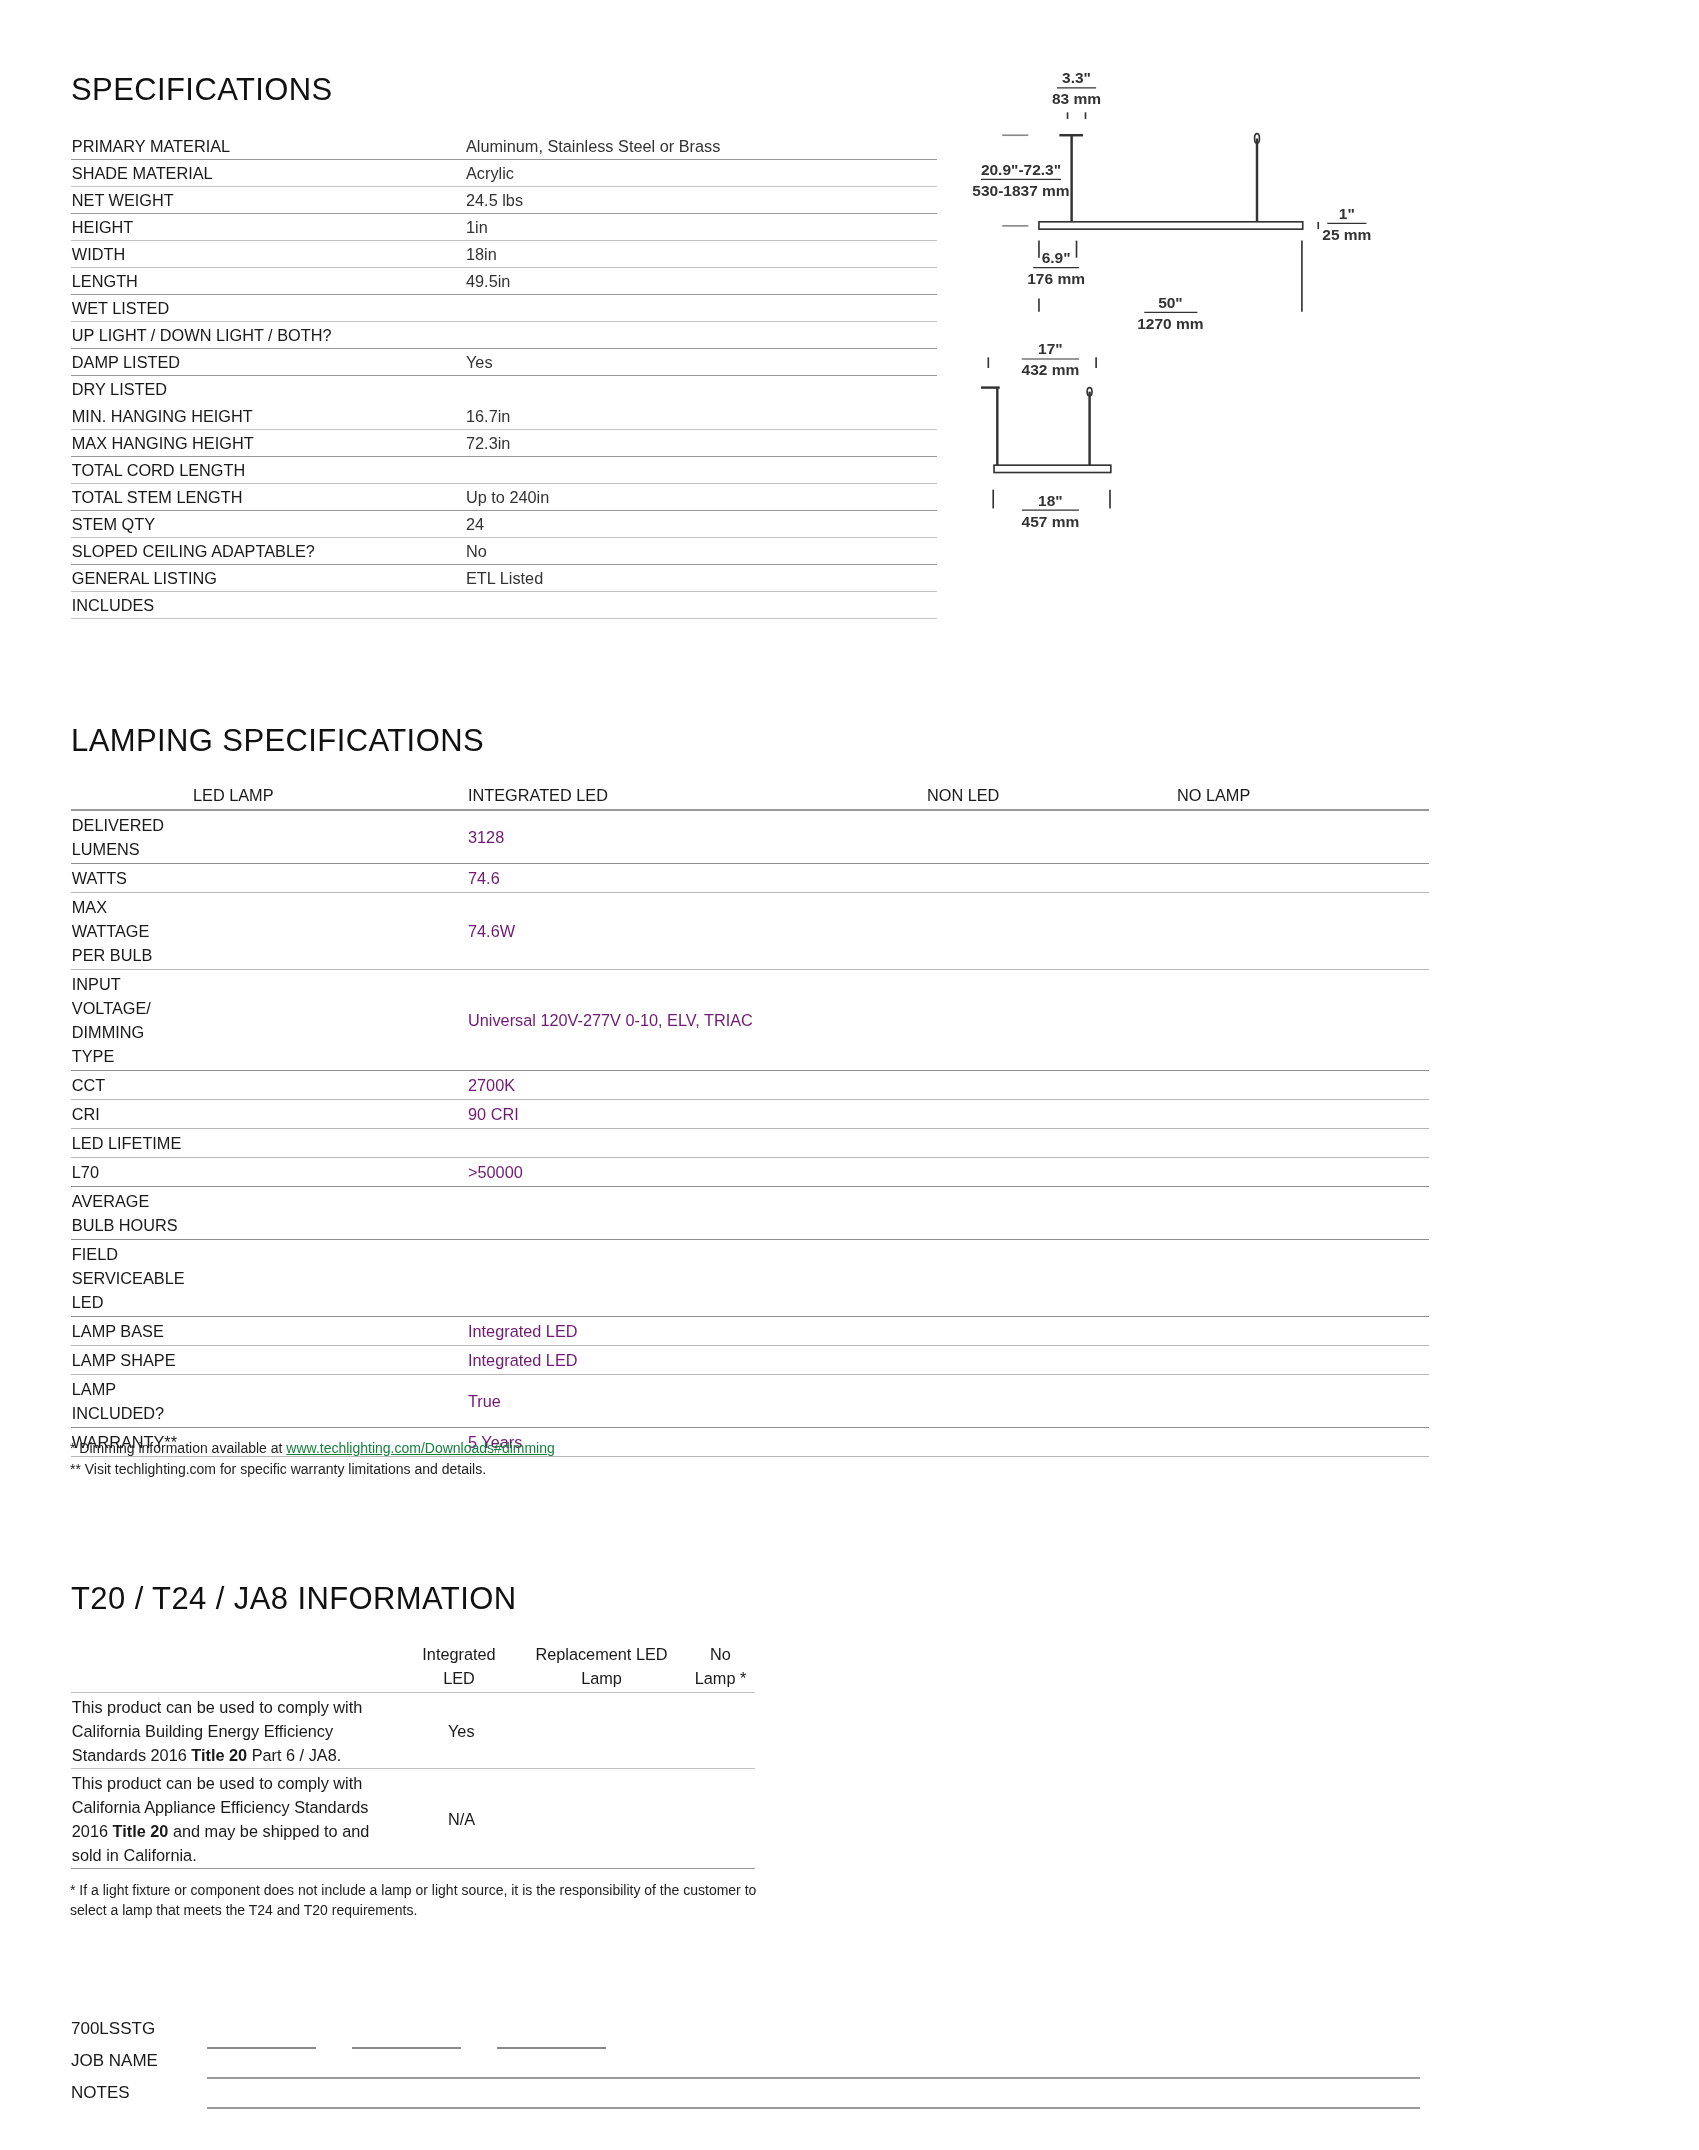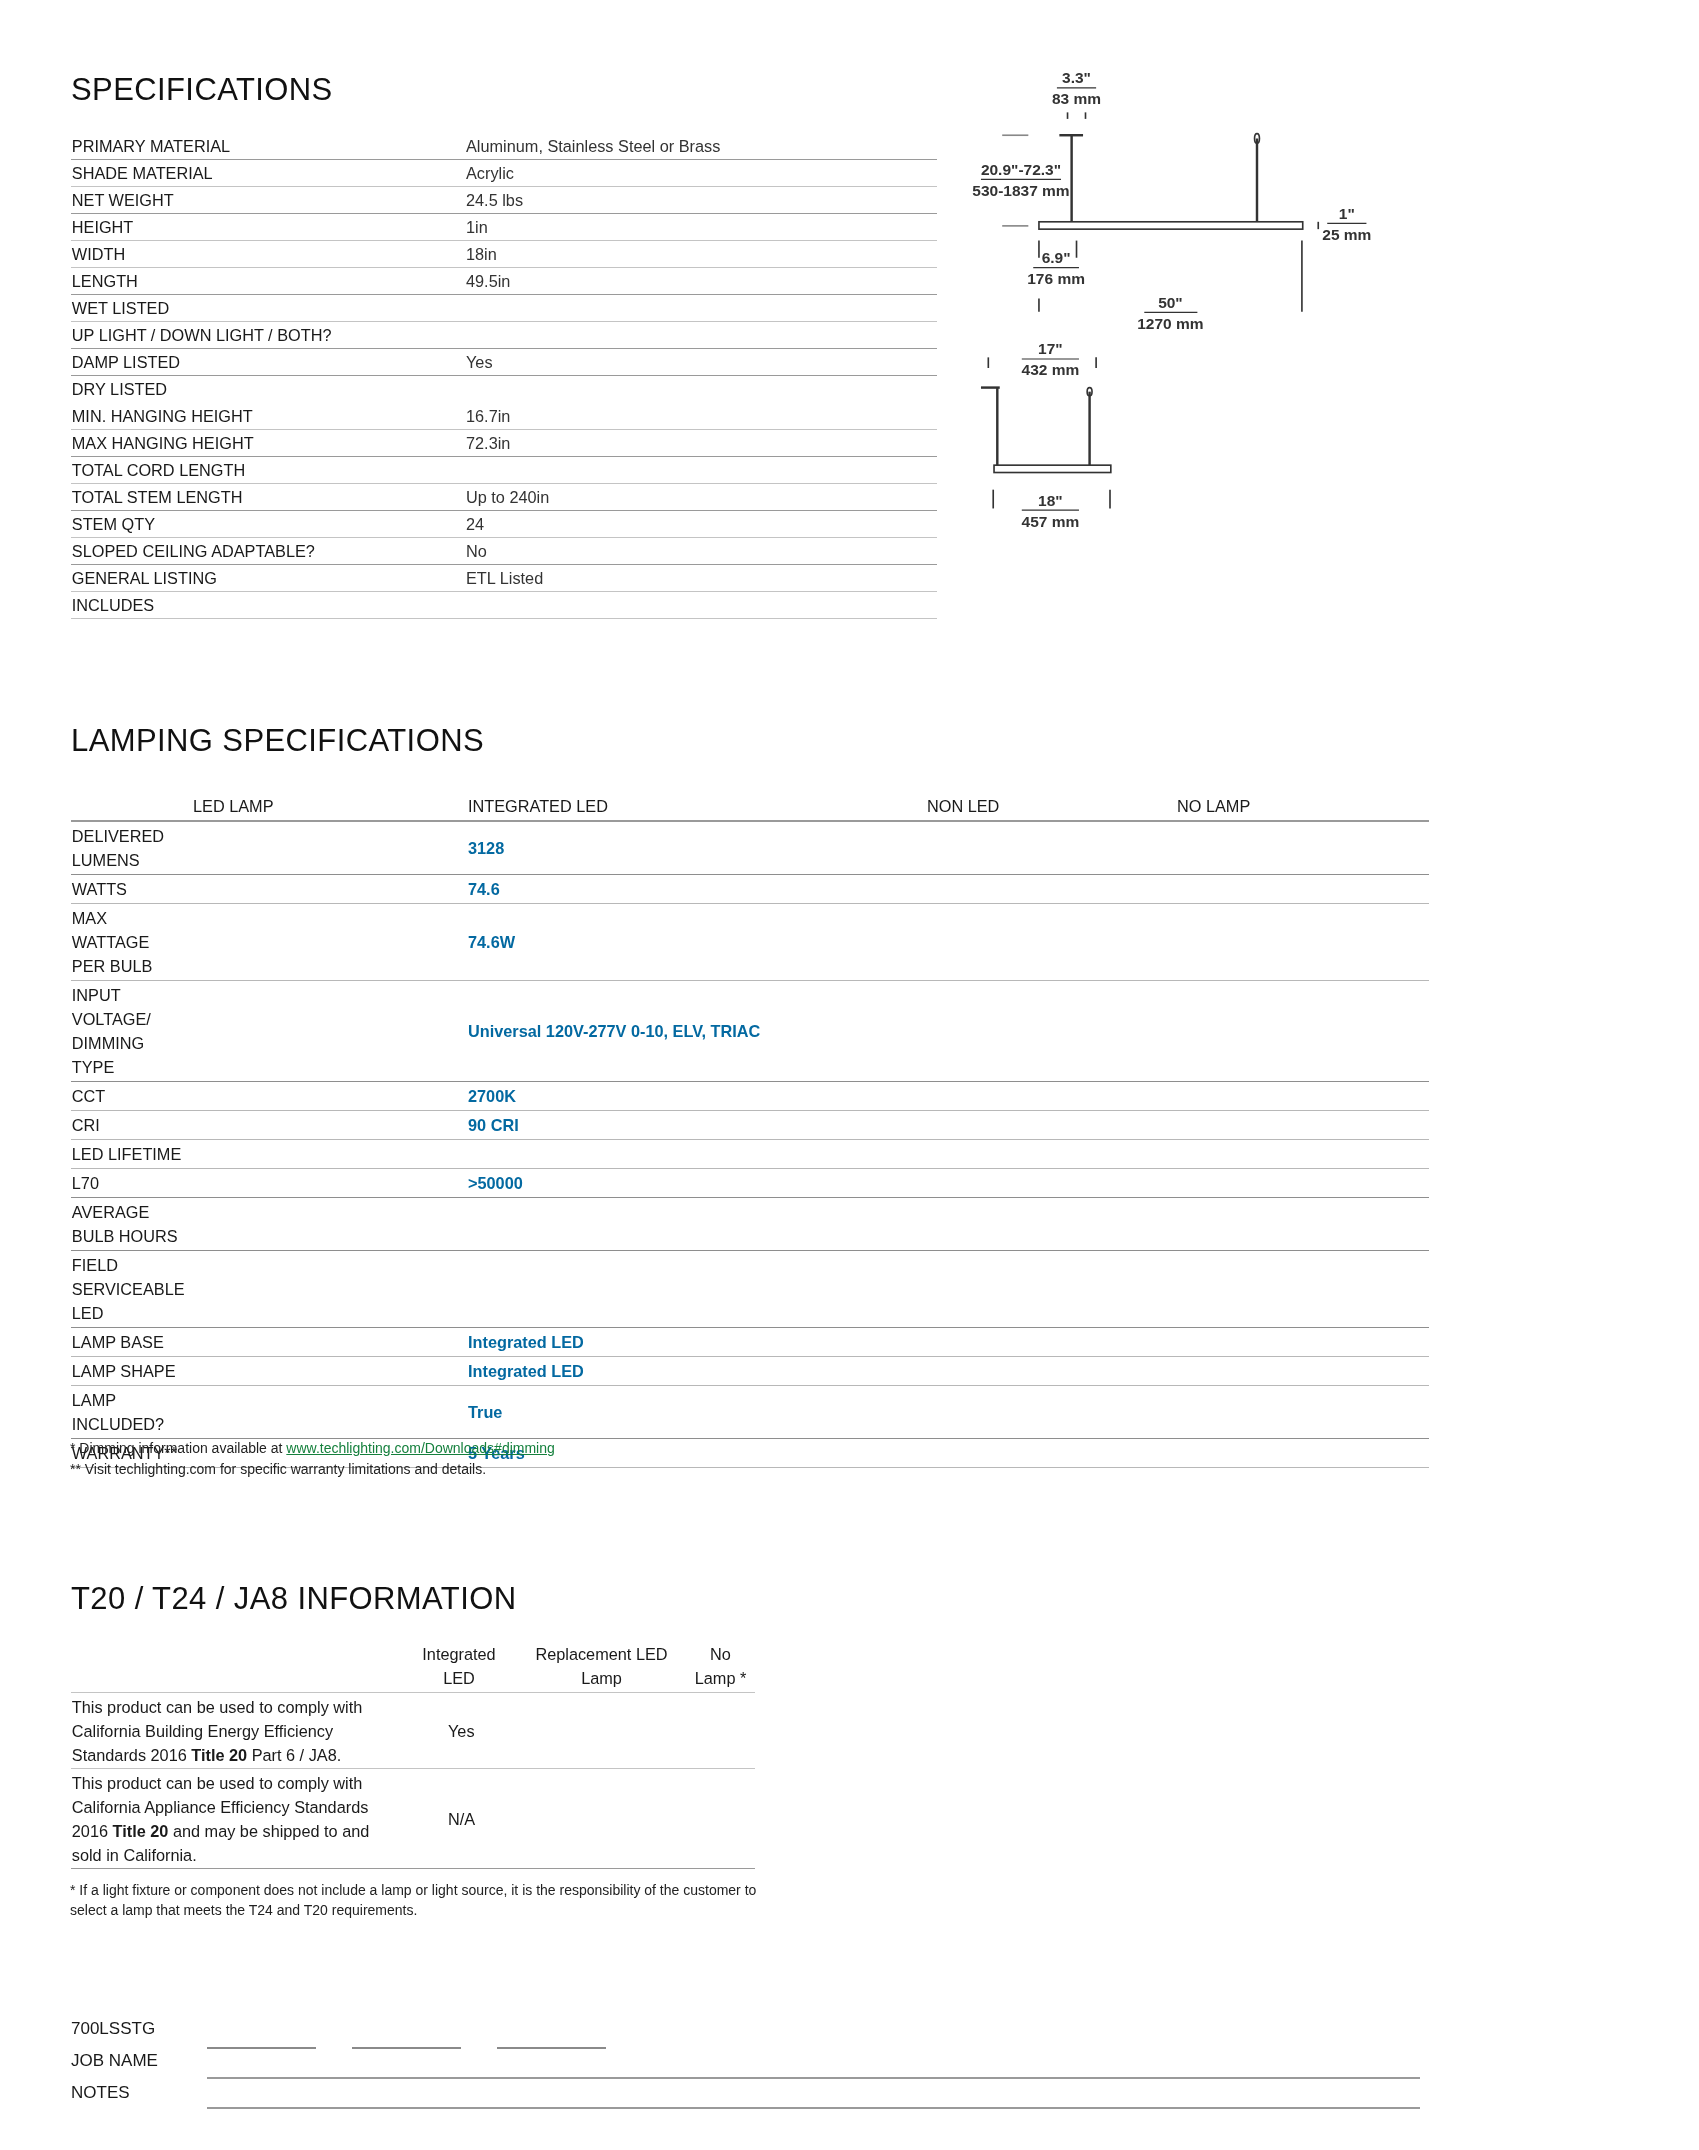--- a/index.html
+++ b/index.html
@@ -11,26 +11,26 @@
   .spec .row { position:relative; height:27px; box-sizing:border-box; border-bottom:1.6px solid #9a9a9a; font-size:16.3px; }
   .spec .row.noline { border-bottom:1.6px solid transparent; }
   .spec .row.lite { border-bottom-color:#c4c4c4; }
   .spec .k { position:absolute; left:0.8px; top:4.1px; text-transform:uppercase; }
   .spec .v { position:absolute; left:395px; top:4.1px; color:#333; }
   
   .diagram { position:absolute; left:963px; top:65px; }
   .dim { font-family:"Liberation Sans", sans-serif; font-size:19px; fill:#333; font-weight:bold; }
   
   .lamp { position:absolute; left:71px; top:783px; width:1358px; }
-  .lamp .hdr { position:relative; height:28px; border-bottom:2.4px solid #9a9a9a; font-size:16.3px; box-sizing:border-box;margin-top:11px; }
+  .lamp .hdr { position:relative; height:28px; border-bottom:2.4px solid #9a9a9a; font-size:16.3px; box-sizing:border-box; }
   .lamp .hdr span { position:absolute; top:3.3px; }
   .lamp .r { position:relative; box-sizing:border-box; border-bottom:1.6px solid #b8b8b8; font-size:16.3px; line-height:24px; }
   .lamp .r.dark { border-bottom-color:#8e8e8e; }
   .lamp .lbl { width:139px; padding:2.4px 0 1.6px 0.8px; text-transform:uppercase; }
-  .lamp .val { position:absolute; left:397px; top:50%; transform:translateY(-50%); color:#0369a1;font-weight:bold; }
+  .lamp .val { position:absolute; left:397px; top:50%; transform:translateY(-50%); color:#701a75; }
   .note { position:absolute; left:70px; font-size:14px; color:#222; }
   .note a { color:#15803d; text-decoration:underline; }
   
   .t20 { position:absolute; left:71px; top:1640px; width:684px; }
   .t20 .th { position:relative; height:52px; border-bottom:1.6px solid #c4c4c4; font-size:16.3px; line-height:24px; }
   .t20 .th span { position:absolute; top:1.6px; text-align:center; }
   .t20 .tr { position:relative; border-bottom:1.6px solid #c4c4c4; font-size:16.3px; line-height:24px; }
   .t20 .tr.last { border-bottom-color:#9a9a9a; }
   .t20 .desc { width:326px; padding:1.6px 0 1.6px 0.8px; }
   .t20 .desc b { font-weight:bold; }

